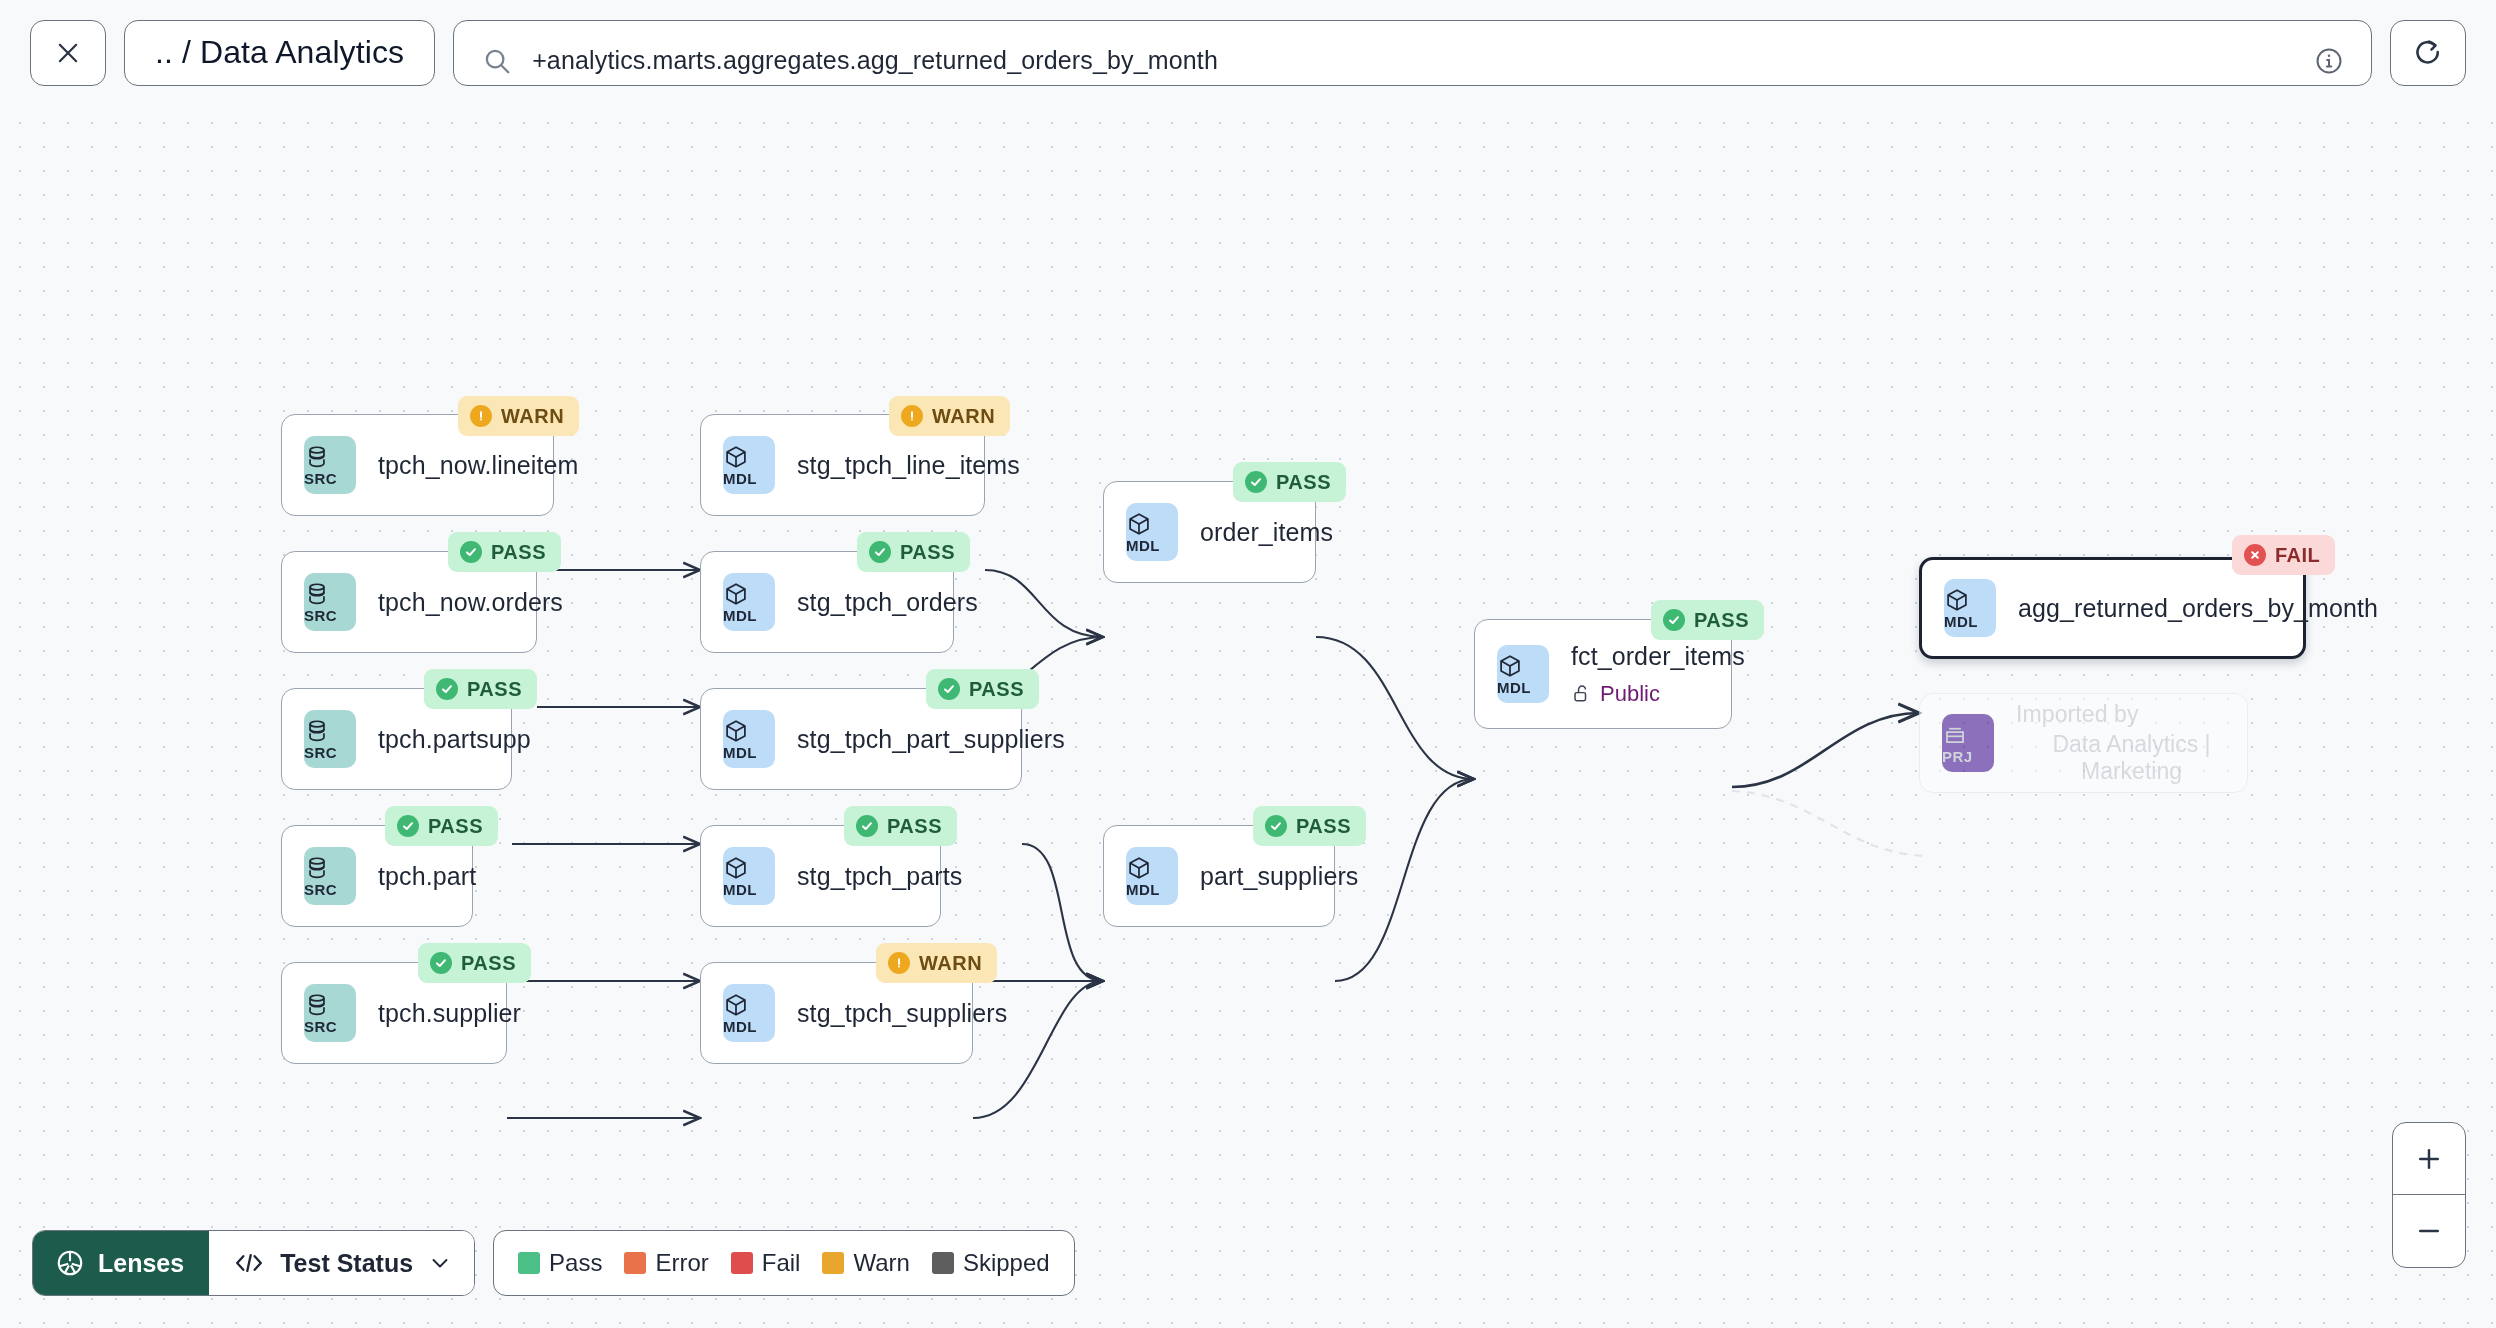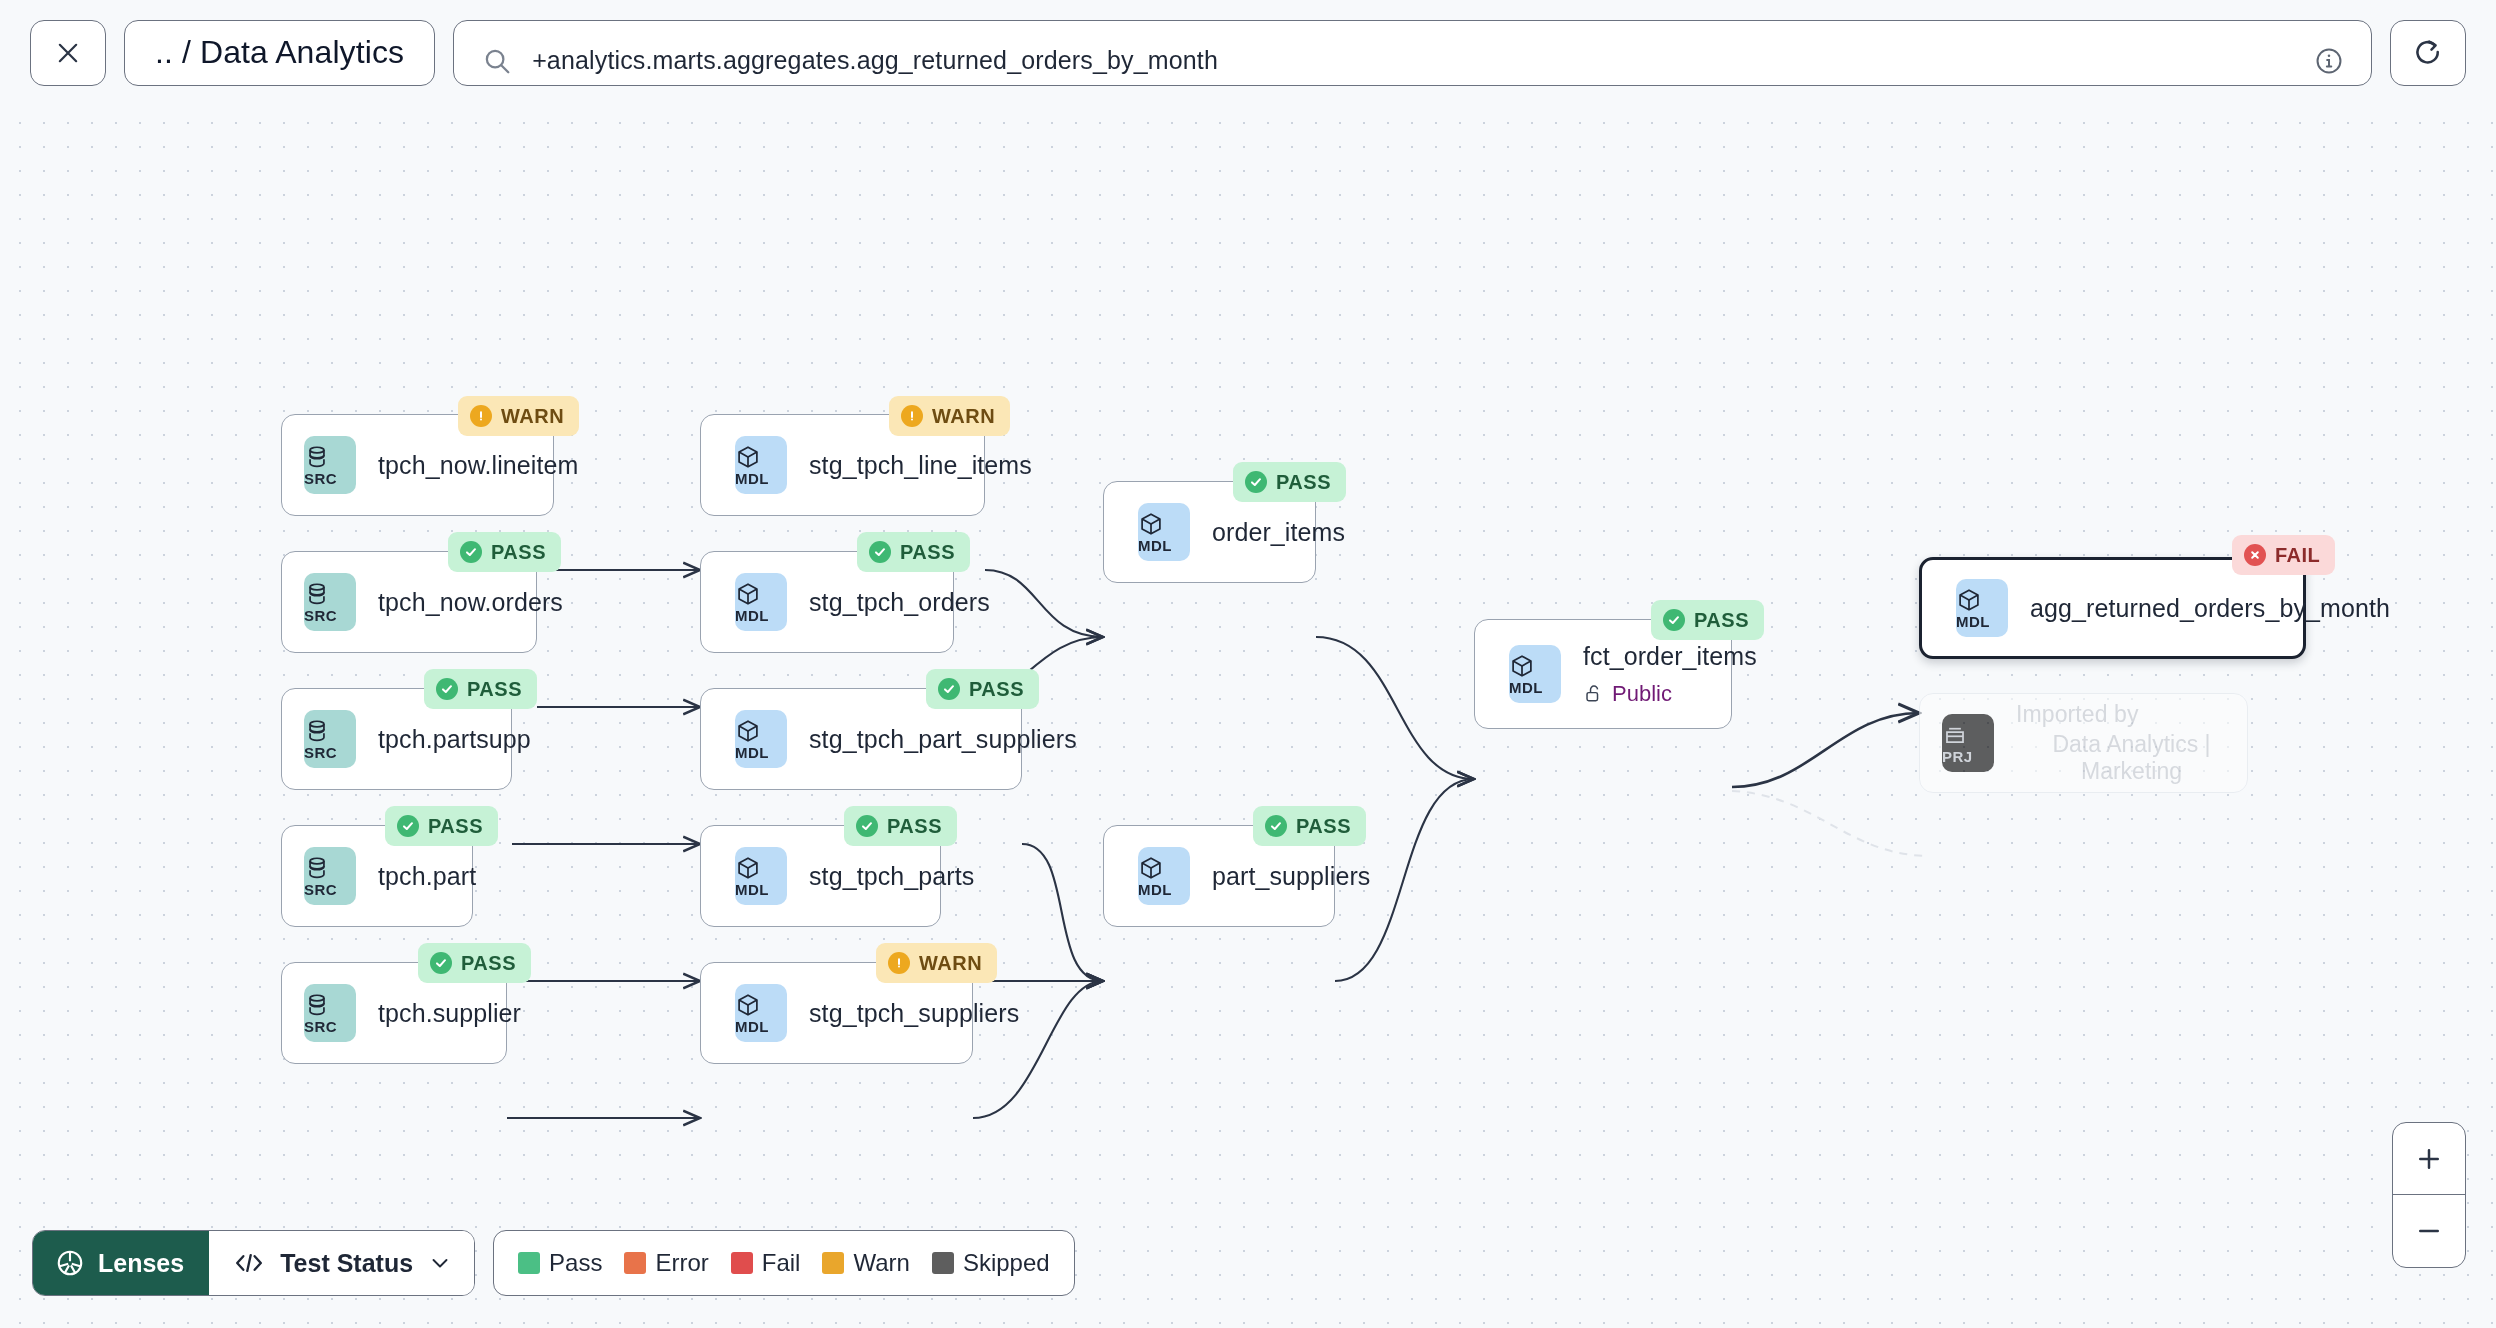--- a/index.html
+++ b/index.html
@@ -90,22 +90,22 @@
   }
   .type-badge {
     width: 52px; height: 58px;
     border-radius: 10px;
     display: flex; flex-direction: column;
     align-items: flex-start; justify-content: center;
     gap: 1px;
     flex: 0 0 52px;
   }
   .type-badge.src { background: #a8d8d4; }
-  .type-badge.mdl { background: #bcdcf7; margin-left: 12px; }
-  .type-badge.prj { background: #000000; }
+  .type-badge.mdl { background: #bcdcf7; }
+  .type-badge.prj { background: #4c1d95; }
   .type-badge .tb-label {
     font-size: 15px; font-weight: 600;
     color: #1f2736; letter-spacing: .4px; line-height: 1;
   }
   .ghost .type-badge .tb-label { color: #b9bec7; }
   .node-text { margin-left: 22px; min-width: 0; }
   .node-title {
     font-size: 25px; color: #1f2736;
     white-space: nowrap; letter-spacing: .1px;
   }

